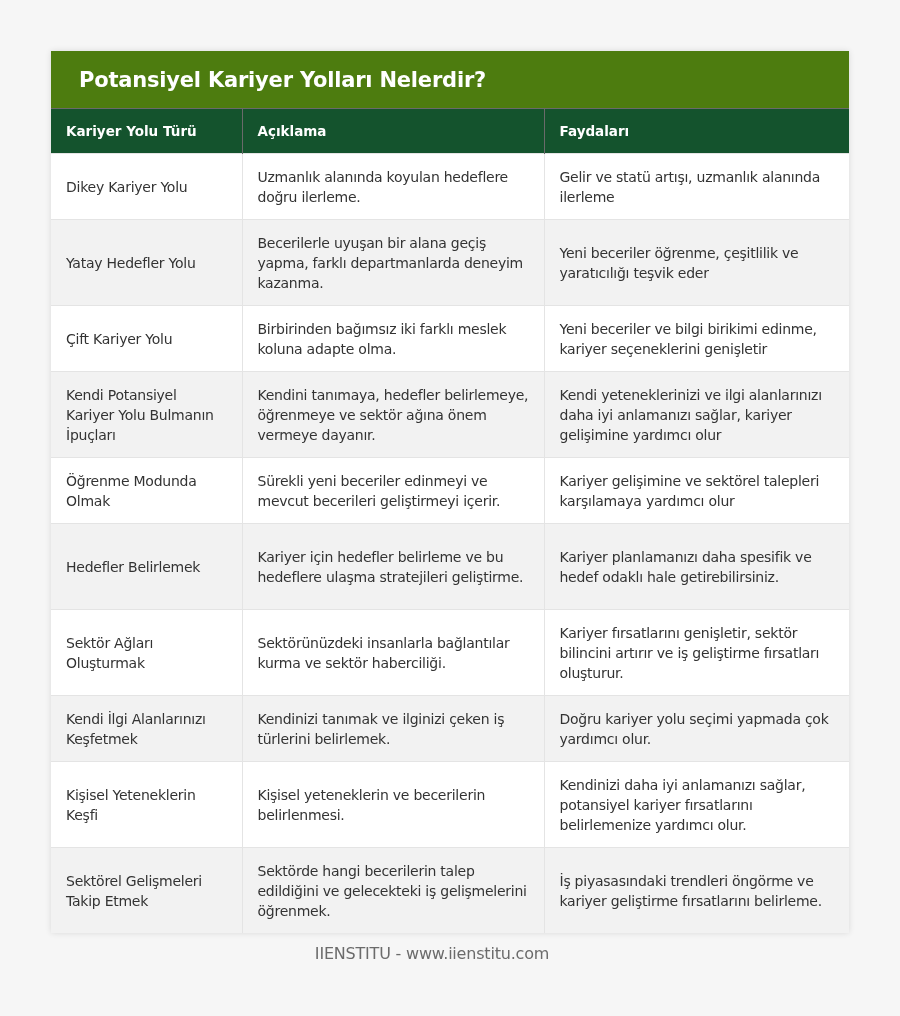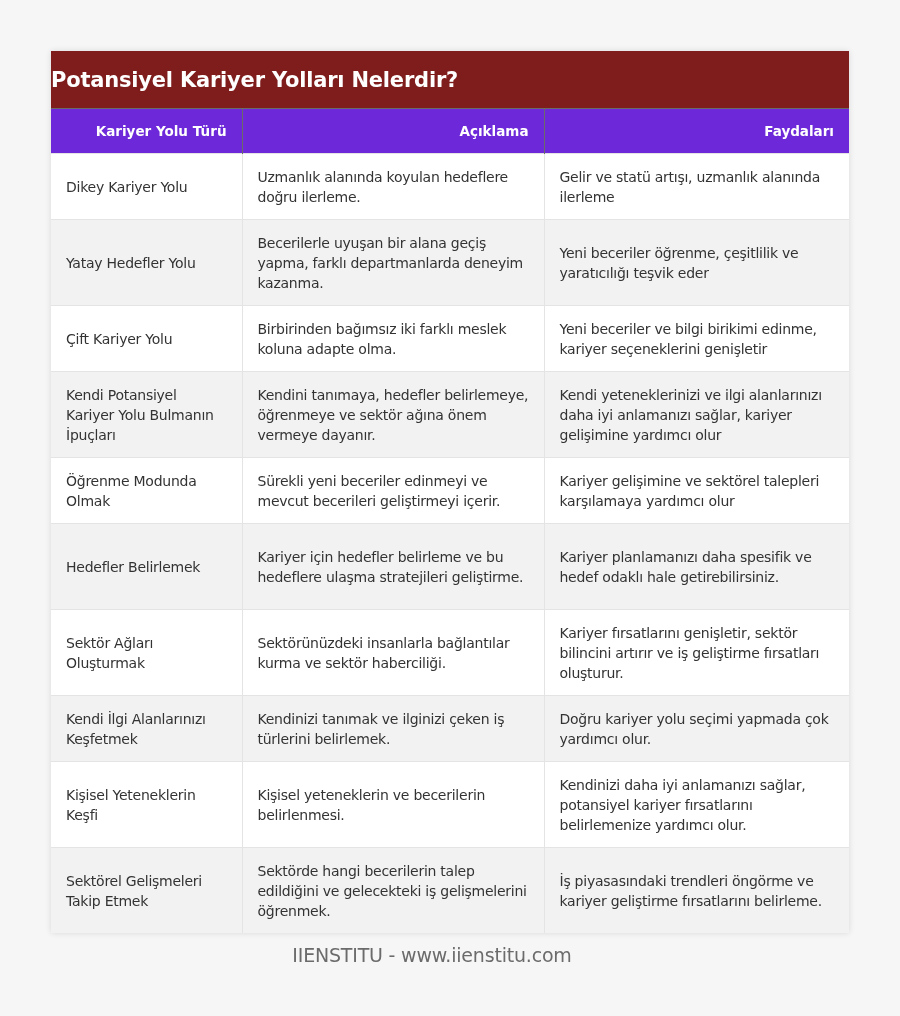--- a/index.html
+++ b/index.html
@@ -12,45 +12,45 @@
     }
     .card {
       position: absolute;
       left: 51px;
       top: 51px;
       width: 798px;
       background: #ffffff;
       box-shadow: 0 0 6px rgba(0,0,0,0.12);
     }
     .title-bar {
-      background: #7f1d1d;
+      background: #4d7c0f;
       color: #ffffff;
       height: 57px;
       display: flex;
       align-items: center;
-      padding-left: 0;
+      padding-left: 28px;
       font-weight: bold;
       font-size: 21px;
       letter-spacing: -0.2px;
       border-bottom: 1px solid #6a6a6a;
     }
     table {
       width: 100%;
       border-collapse: collapse;
       table-layout: fixed;
     }
     col.c1 { width: 191px; }
     col.c2 { width: 302px; }
     col.c3 { width: 305px; }
     thead th {
-      background: #6d28d9;
+      background: #14532d;
       color: #ffffff;
       font-weight: bold;
       font-size: 13.5px;
-      text-align: right;
+      text-align: left;
       height: 44px;
       padding: 0 15px;
       border-left: 1px solid #6a6a6a;
       margin-left: 13px;
     }
     thead th:first-child { border-left: none; }
     tbody td {
       font-size: 14px;
       color: #333333;
       line-height: 20px;
@@ -64,21 +64,21 @@
     tbody tr:nth-child(even) td { background: #f2f2f2; }
     tbody tr:nth-child(odd) td { background: #ffffff; }
     tbody tr.h65 td { height: 41px; }
     tbody tr.h85 td { height: 61px; }
     .footer {
       position: absolute;
       top: 944px;
       left: 0;
       width: 864px;
       text-align: center;
-      font-size: 19px;
+      font-size: 16px;
       color: #6b6b6b;
       letter-spacing: -0.2px;
     }
   </style>
 </head>
 <body>
 
 <div class="card">
   <div class="title-bar">Potansiyel Kariyer Yolları Nelerdir?</div>
   <table>

